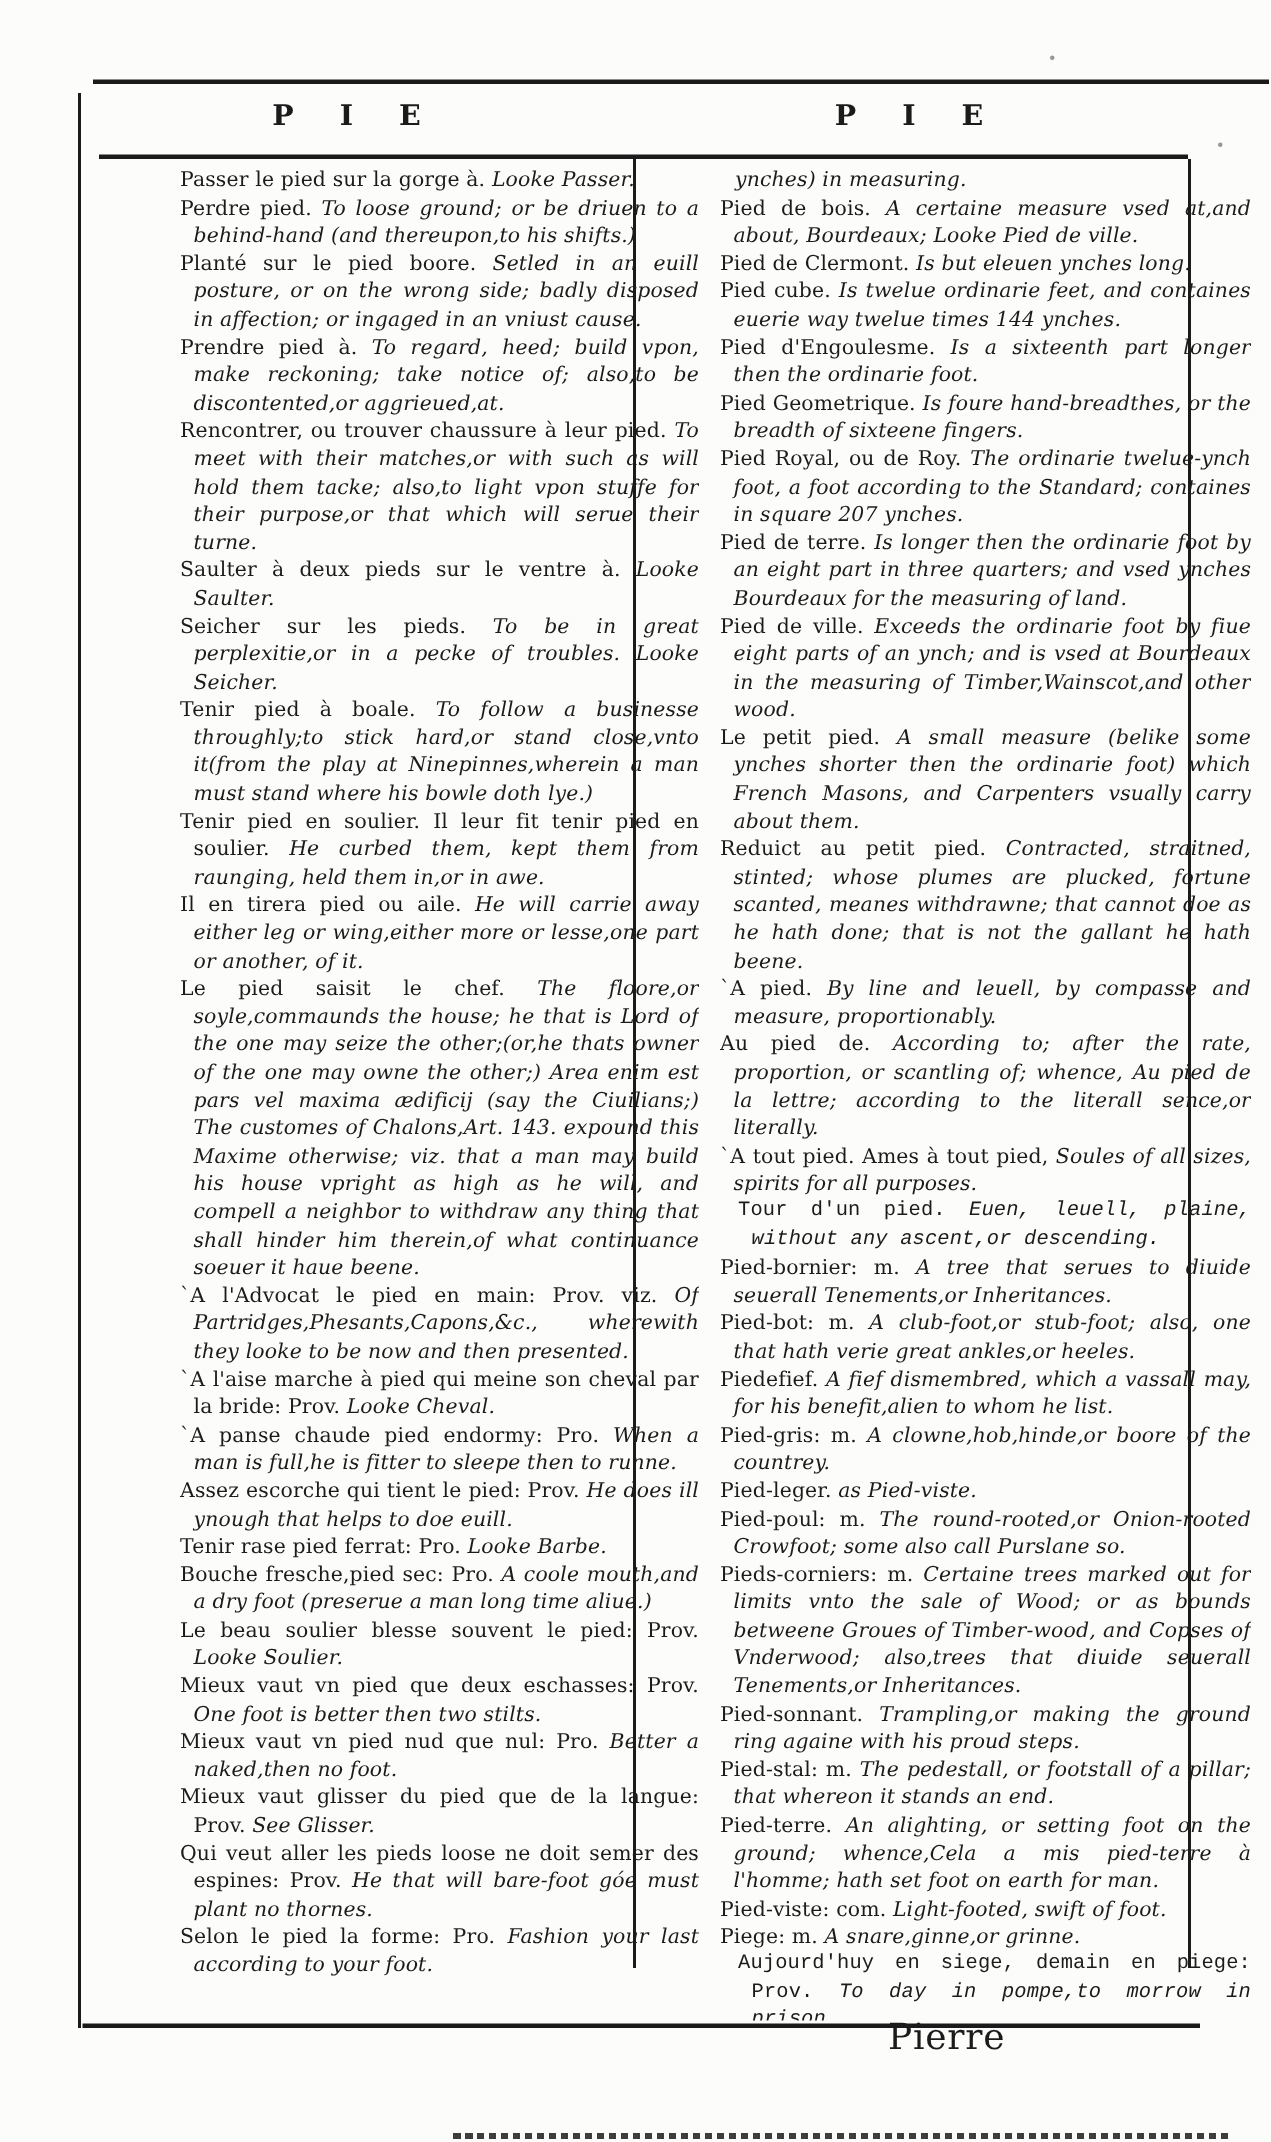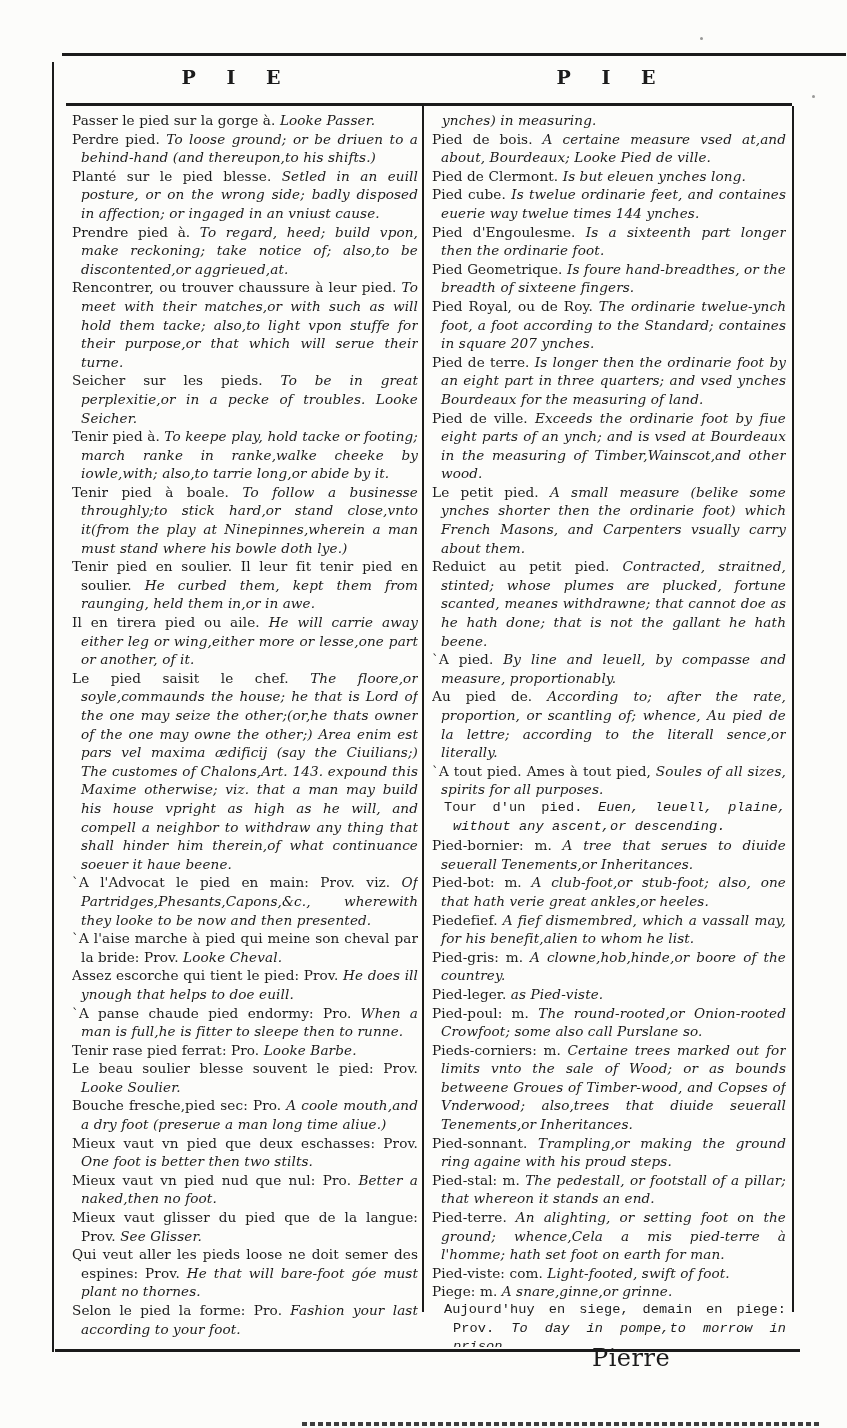--- a/index.html
+++ b/index.html
@@ -35,20 +35,21 @@
   .col-header.lft{left:62px;width:350px;}
   .col-header.rgt{left:432px;width:360px;}
   .column{
     position:absolute;top:111px;
     height:1236px;
     overflow:hidden;
     font-size:13.6px;
     line-height:18.6px;
     text-align:justify;
     letter-spacing:0.1px;
+    margin-left:48px;
   }
   .column.left{left:72px;width:346px;}
   .column.right{left:432px;width:354px;}
   .entry{margin:0;padding-left:9px;text-indent:-9px;}
   .entry.cont{padding-left:0;text-indent:10px;}
   .entry.sub{margin-left:12px;font-family:Liberation Mono, monospace;}
   .hw{font-style:normal;}
   .gl{font-style:italic;}
   .catchword{
     position:absolute;
@@ -76,36 +77,36 @@
   <div class="col-header rgt">P I E</div>
 
   <div class="rule header-rule"></div>
   <div class="rule v left-vrule"></div>
   <div class="rule v mid-vrule"></div>
   <div class="rule v right-vrule"></div>
 
   <div class="column left" id="col-left">
       <p class="entry"><span class="hw">Passer le pied sur la gorge à. </span><span class="gl">Looke Passer.</span></p>
       <p class="entry"><span class="hw">Perdre pied. </span><span class="gl">To loose ground; or be driuen to a behind-hand (and thereupon,to his shifts.)</span></p>
-      <p class="entry"><span class="hw">Planté sur le pied blesse. </span><span class="gl">Setled in an euill posture, or on the wrong side; badly disposed in affection; or ingaged in an vniust cause.</span></p>
+      <p class="entry"><span class="hw">Planté sur le pied boore. </span><span class="gl">Setled in an euill posture, or on the wrong side; badly disposed in affection; or ingaged in an vniust cause.</span></p>
       <p class="entry"><span class="hw">Prendre pied à. </span><span class="gl">To regard, heed; build vpon, make reckoning; take notice of; also,to be discontented,or aggrieued,at.</span></p>
       <p class="entry"><span class="hw">Rencontrer, ou trouver chaussure à leur pied. </span><span class="gl">To meet with their matches,or with such as will hold them tacke; also,to light vpon stuffe for their purpose,or that which will serue their turne.</span></p>
+      <p class="entry"><span class="hw">Saulter à deux pieds sur le ventre à. </span><span class="gl">Looke Saulter.</span></p>
       <p class="entry"><span class="hw">Seicher sur les pieds. </span><span class="gl">To be in great perplexitie,or in a pecke of troubles. Looke Seicher.</span></p>
-      <p class="entry"><span class="hw">Tenir pied à. </span><span class="gl">To keepe play, hold tacke or footing; march ranke in ranke,walke cheeke by iowle,with; also,to tarrie long,or abide by it.</span></p>
       <p class="entry"><span class="hw">Tenir pied à boale. </span><span class="gl">To follow a businesse throughly;to stick hard,or stand close,vnto it(from the play at Ninepinnes,wherein a man must stand where his bowle doth lye.)</span></p>
       <p class="entry"><span class="hw">Tenir pied en soulier. Il leur fit tenir pied en soulier. </span><span class="gl">He curbed them, kept them from raunging, held them in,or in awe.</span></p>
       <p class="entry"><span class="hw">Il en tirera pied ou aile. </span><span class="gl">He will carrie away either leg or wing,either more or lesse,one part or another, of it.</span></p>
       <p class="entry"><span class="hw">Le pied saisit le chef. </span><span class="gl">The floore,or soyle,commaunds the house; he that is Lord of the one may seize the other;(or,he thats owner of the one may owne the other;) Area enim est pars vel maxima ædificij (say the Ciuilians;) The customes of Chalons,Art. 143. expound this Maxime otherwise; viz. that a man may build his house vpright as high as he will, and compell a neighbor to withdraw any thing that shall hinder him therein,of what continuance soeuer it haue beene.</span></p>
       <p class="entry"><span class="hw">`A l'Advocat le pied en main: Prov. viz. </span><span class="gl">Of Partridges,Phesants,Capons,&amp;c., wherewith they looke to be now and then presented.</span></p>
       <p class="entry"><span class="hw">`A l'aise marche à pied qui meine son cheval par la bride: Prov. </span><span class="gl">Looke Cheval.</span></p>
+      <p class="entry"><span class="hw">`A panse chaude pied endormy: Pro. </span><span class="gl">When a man is full,he is fitter to sleepe then to runne.</span></p>
       <p class="entry"><span class="hw">Assez escorche qui tient le pied: Prov. </span><span class="gl">He does ill ynough that helps to doe euill.</span></p>
-      <p class="entry"><span class="hw">`A panse chaude pied endormy: Pro. </span><span class="gl">When a man is full,he is fitter to sleepe then to runne.</span></p>
       <p class="entry"><span class="hw">Tenir rase pied ferrat: Pro. </span><span class="gl">Looke Barbe.</span></p>
+      <p class="entry"><span class="hw">Bouche fresche,pied sec: Pro. </span><span class="gl">A coole mouth,and a dry foot (preserue a man long time aliue.)</span></p>
       <p class="entry"><span class="hw">Le beau soulier blesse souvent le pied: Prov. </span><span class="gl">Looke Soulier.</span></p>
-      <p class="entry"><span class="hw">Bouche fresche,pied sec: Pro. </span><span class="gl">A coole mouth,and a dry foot (preserue a man long time aliue.)</span></p>
       <p class="entry"><span class="hw">Mieux vaut vn pied que deux eschasses: Prov. </span><span class="gl">One foot is better then two stilts.</span></p>
       <p class="entry"><span class="hw">Mieux vaut vn pied nud que nul: Pro. </span><span class="gl">Better a naked,then no foot.</span></p>
       <p class="entry"><span class="hw">Mieux vaut glisser du pied que de la langue: Prov. </span><span class="gl">See Glisser.</span></p>
       <p class="entry"><span class="hw">Qui veut aller les pieds loose ne doit semer des espines: Prov. </span><span class="gl">He that will bare-foot góe must plant no thornes.</span></p>
       <p class="entry"><span class="hw">Selon le pied la forme: Pro. </span><span class="gl">Fashion your last according to your foot.</span></p>
     </div>
   <div class="column right" id="col-right">
       <p class="entry cont"><span class="gl">ynches) in measuring.</span></p>
       <p class="entry"><span class="hw">Pied de bois. </span><span class="gl">A certaine measure vsed at,and about, Bourdeaux; Looke Pied de ville.</span></p>
       <p class="entry"><span class="hw">Pied de Clermont. </span><span class="gl">Is but eleuen ynches long.</span></p>

